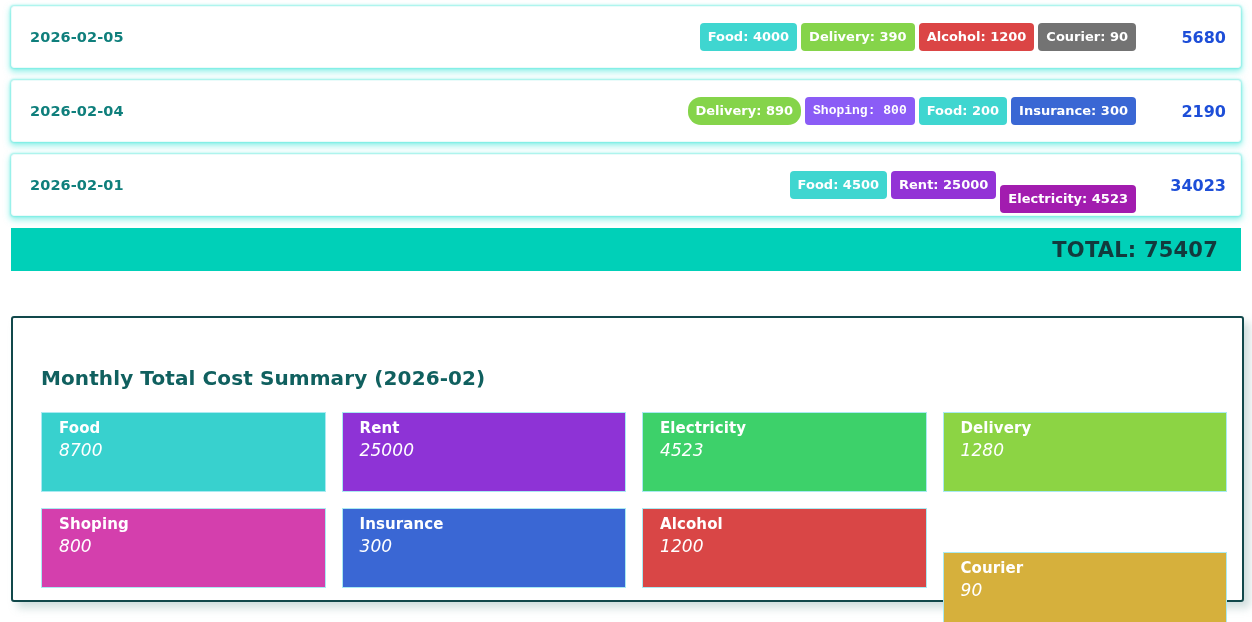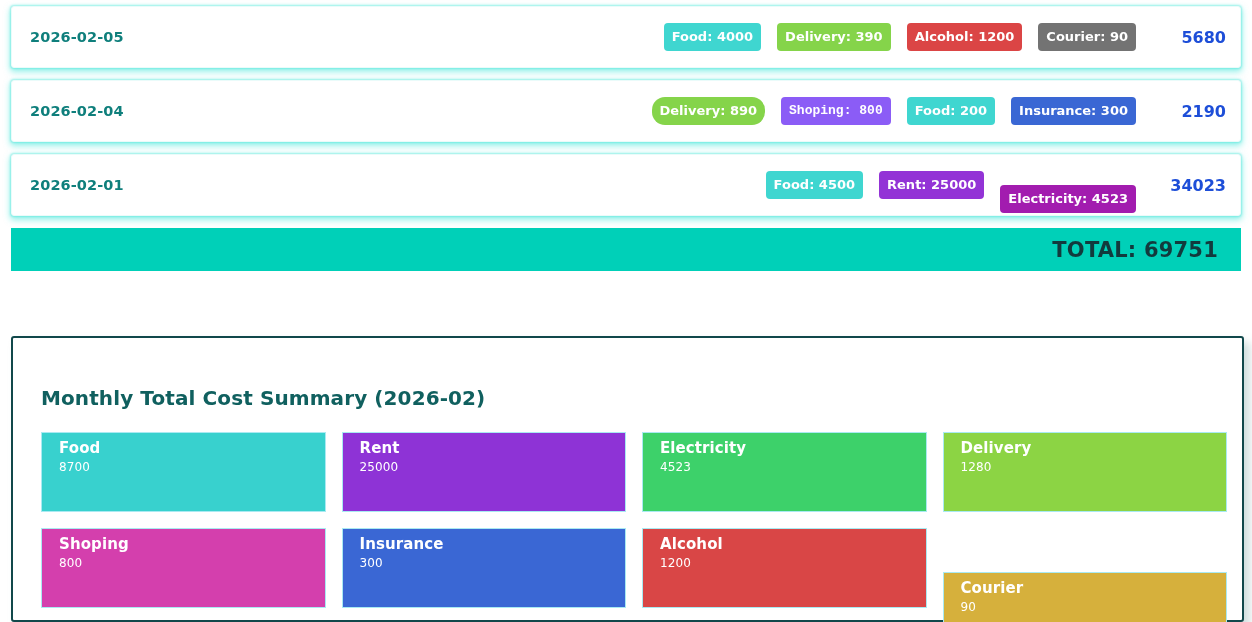--- a/index.html
+++ b/index.html
@@ -49,21 +49,21 @@
     font-weight: 600;
     letter-spacing: 0.1px;
     white-space: nowrap;
   }
 
   .row-tags {
     flex: 1 1 auto;
     display: flex;
     justify-content: flex-end;
     align-items: center;
-    gap: 16px;
+    gap: 4px;
     padding-right: 24px;
   }
 
   .tag {
     display: inline-block;
     color: #ffffff;
     font-size: 13px;
     font-weight: 700;
     line-height: 1;
     padding: 7px 8px 8px 8px;
@@ -96,21 +96,21 @@
     font-size: 21px;
     font-weight: 700;
     letter-spacing: 0.2px;
     white-space: nowrap;
   }
 
   
   .summary-panel {
     position: absolute;
     left: 11px;
-    top: 336px;
+    top: 316px;
     width: 1233px;
     height: 286px;
     box-sizing: border-box;
     background: #ffffff;
     border: 2px solid #11484b;
     border-radius: 3px;
     box-shadow: 6px 6px 9px rgba(120, 160, 160, 0.35);
     padding: 0 15px;
   }
 
@@ -140,24 +140,25 @@
   }
   .card-label {
     display: block;
     font-size: 15px;
     font-weight: 700;
     line-height: 1.25;
     letter-spacing: 0.1px;
   }
   .card-value {
     display: block;
-    font-size: 12px;
+    font-size: 17px;
     font-weight: 400;
     line-height: 1.5;
     letter-spacing: 0.1px;
+    font-style: italic;
   }
 </style>
 </head>
 <body>
 
 <div class="app">
 
   <div class="rows">
 
     <div class="expense-row">
@@ -188,21 +189,21 @@
         <span class="tag" style="background-color: rgb(63, 214, 208);">Food: 4500</span>
         <span class="tag" style="background-color: rgb(147, 51, 214);">Rent: 25000</span>
         <span class="tag" style="background-color: #a21caf; margin-top: 28px;">Electricity: 4523</span>
       </div>
       <span class="row-amount">34023</span>
     </div>
 
   </div>
 
   <div class="total-bar" style="background-color: rgb(0, 208, 184);">
-    <span class="total-text">TOTAL: 69751</span>
+    <span class="total-text">TOTAL: 75407</span>
   </div>
 
   <div class="summary-panel">
     <h2 class="summary-title">Monthly Total Cost Summary (2026-02)</h2>
 
     <div class="summary-grid">
       <div class="summary-card" style="background-color: rgb(56, 209, 206);">
         <span class="card-label">Food</span>
         <span class="card-value">8700</span>
       </div>

